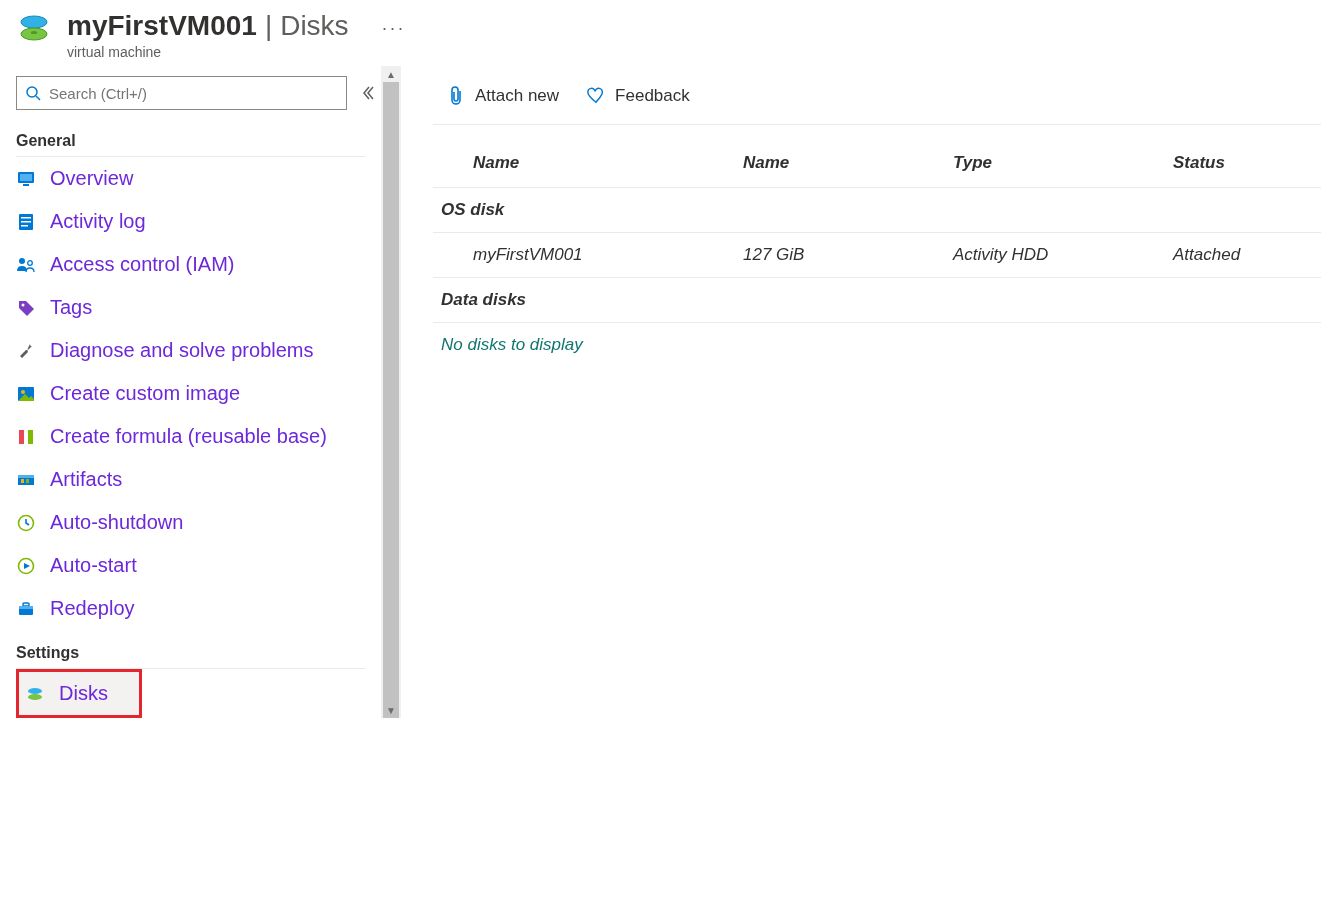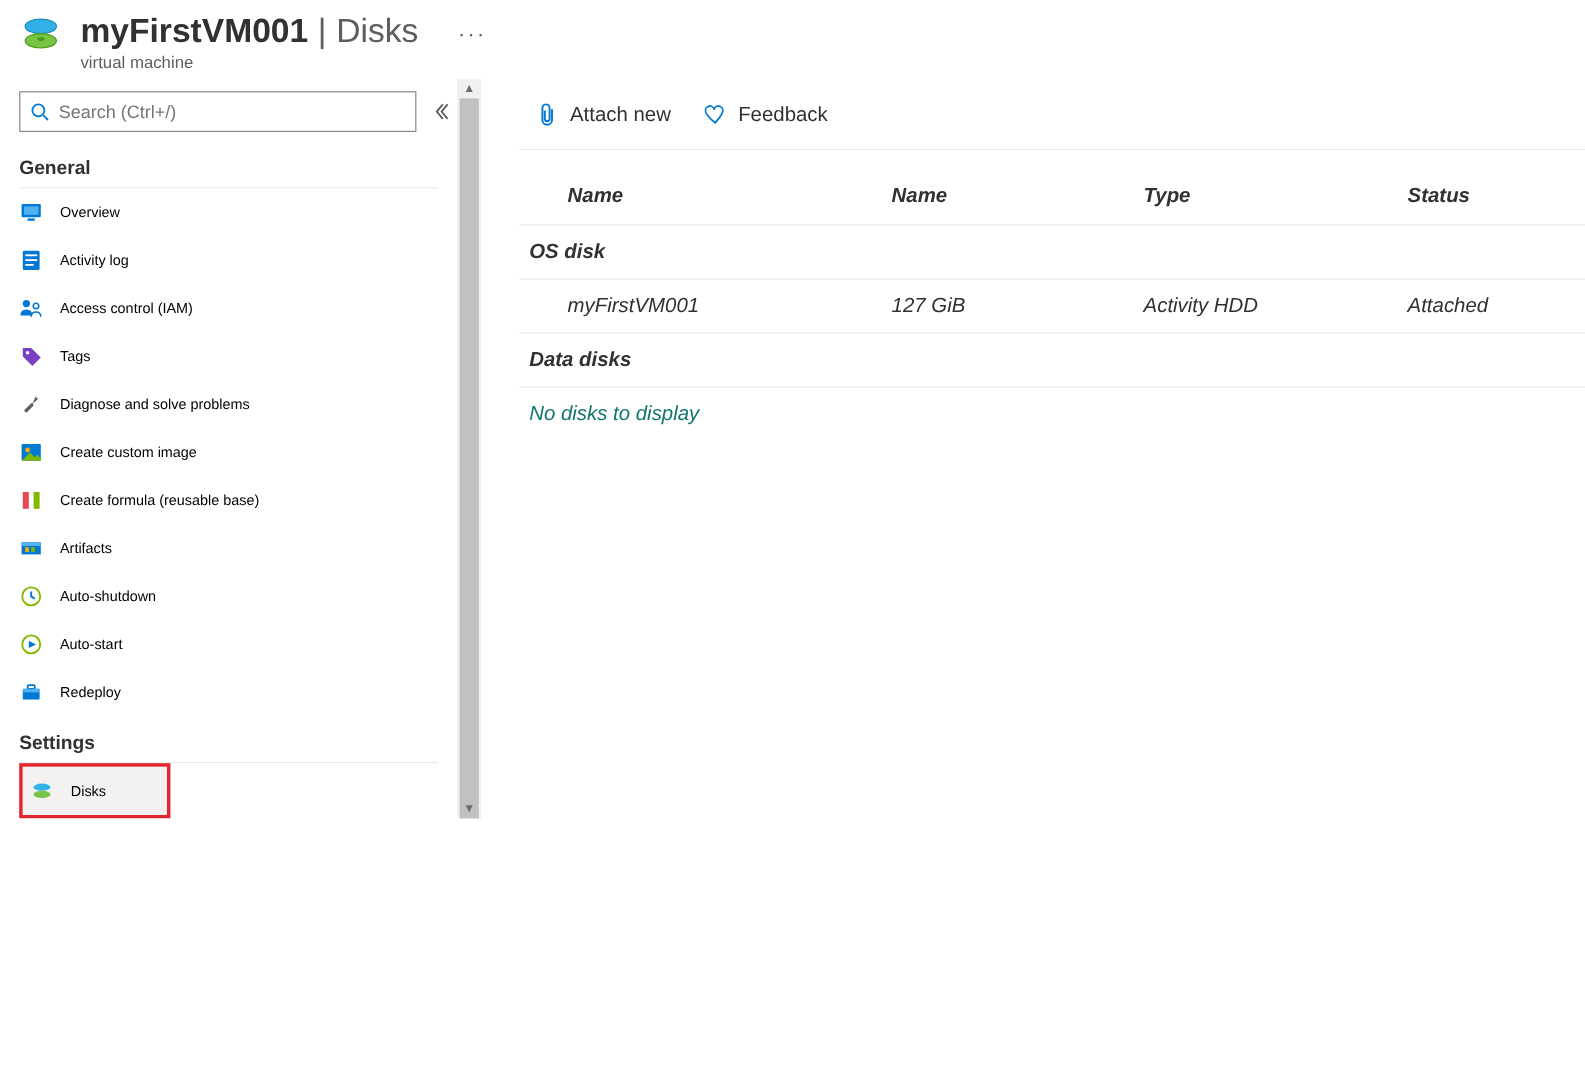--- a/index.html
+++ b/index.html
@@ -14,21 +14,21 @@
   .header-subtitle { font-size: 14px; color: #605e5c; }
   .header-more { margin-left: 18px; font-size: 18px; color: #605e5c; align-self: flex-start; padding-top: 8px; letter-spacing: 2px; cursor: pointer;}
   .body { display: flex; }
   .sidebar-wrap { display: flex; }
   .sidebar { width: 381px; padding: 10px 0 0 16px; }
   .search-row { display: flex; align-items: center; gap: 8px; margin-bottom: 8px; }
   .search-box { flex: 1; display: flex; align-items: center; border: 1px solid #8a8886; height: 34px; padding: 0 8px; gap: 8px; }
   .search-box input { border: none; outline: none; flex: 1; font-size: 15px; color: #323130; background: transparent;}
   .collapse-chevron { width: 26px; height: 26px; display:flex; align-items:center; justify-content:center; color:#605e5c; cursor:pointer;}
   .nav-section-title { font-size: 16px; font-weight: 600; color: #323130; padding: 14px 0 6px 0; border-bottom: 1px solid #eaeaea; margin-right: 16px;}
-  .nav-item { display: flex; align-items: center; gap: 14px; padding: 10px 0 10px 0; cursor:pointer; font-size: 12px; color:#000000;}
+  .nav-item { display: flex; align-items: center; gap: 14px; padding: 10px 0 10px 0; cursor:pointer; font-size: 20px; color:#6d28d9;}
   .nav-item .nav-icon { width: 20px; height: 20px; display:flex; align-items:center; justify-content:center;}
   .nav-item.selected { background: #f3f2f1; }
   .nav-item-wrap { margin-right: 0px; }
   .scroll-track { width: 20px; background: #f0f0f0; position: relative; }
   .scroll-thumb { position: absolute; top: 16px; left: 2px; right: 2px; height: 720px; background: #c1c1c1; }
   .scroll-arrow { position:absolute; left:0; right:0; height:16px; display:flex; align-items:center; justify-content:center; color:#6b6b6b; font-size:10px;}
   .scroll-arrow.top{top:0;} .scroll-arrow.bottom{bottom:0;}
   .main { flex: 1; padding: 0 0 0 32px; }
   .toolbar { display: flex; align-items: flex-start; gap: 0px; border-bottom: 1px solid #eaeaea; padding: 14px 0 12px 0; }
   .tool-btn { display: flex; align-items: center; gap: 10px; padding: 6px 14px; font-size: 17px; color:#323130; cursor:pointer; }

